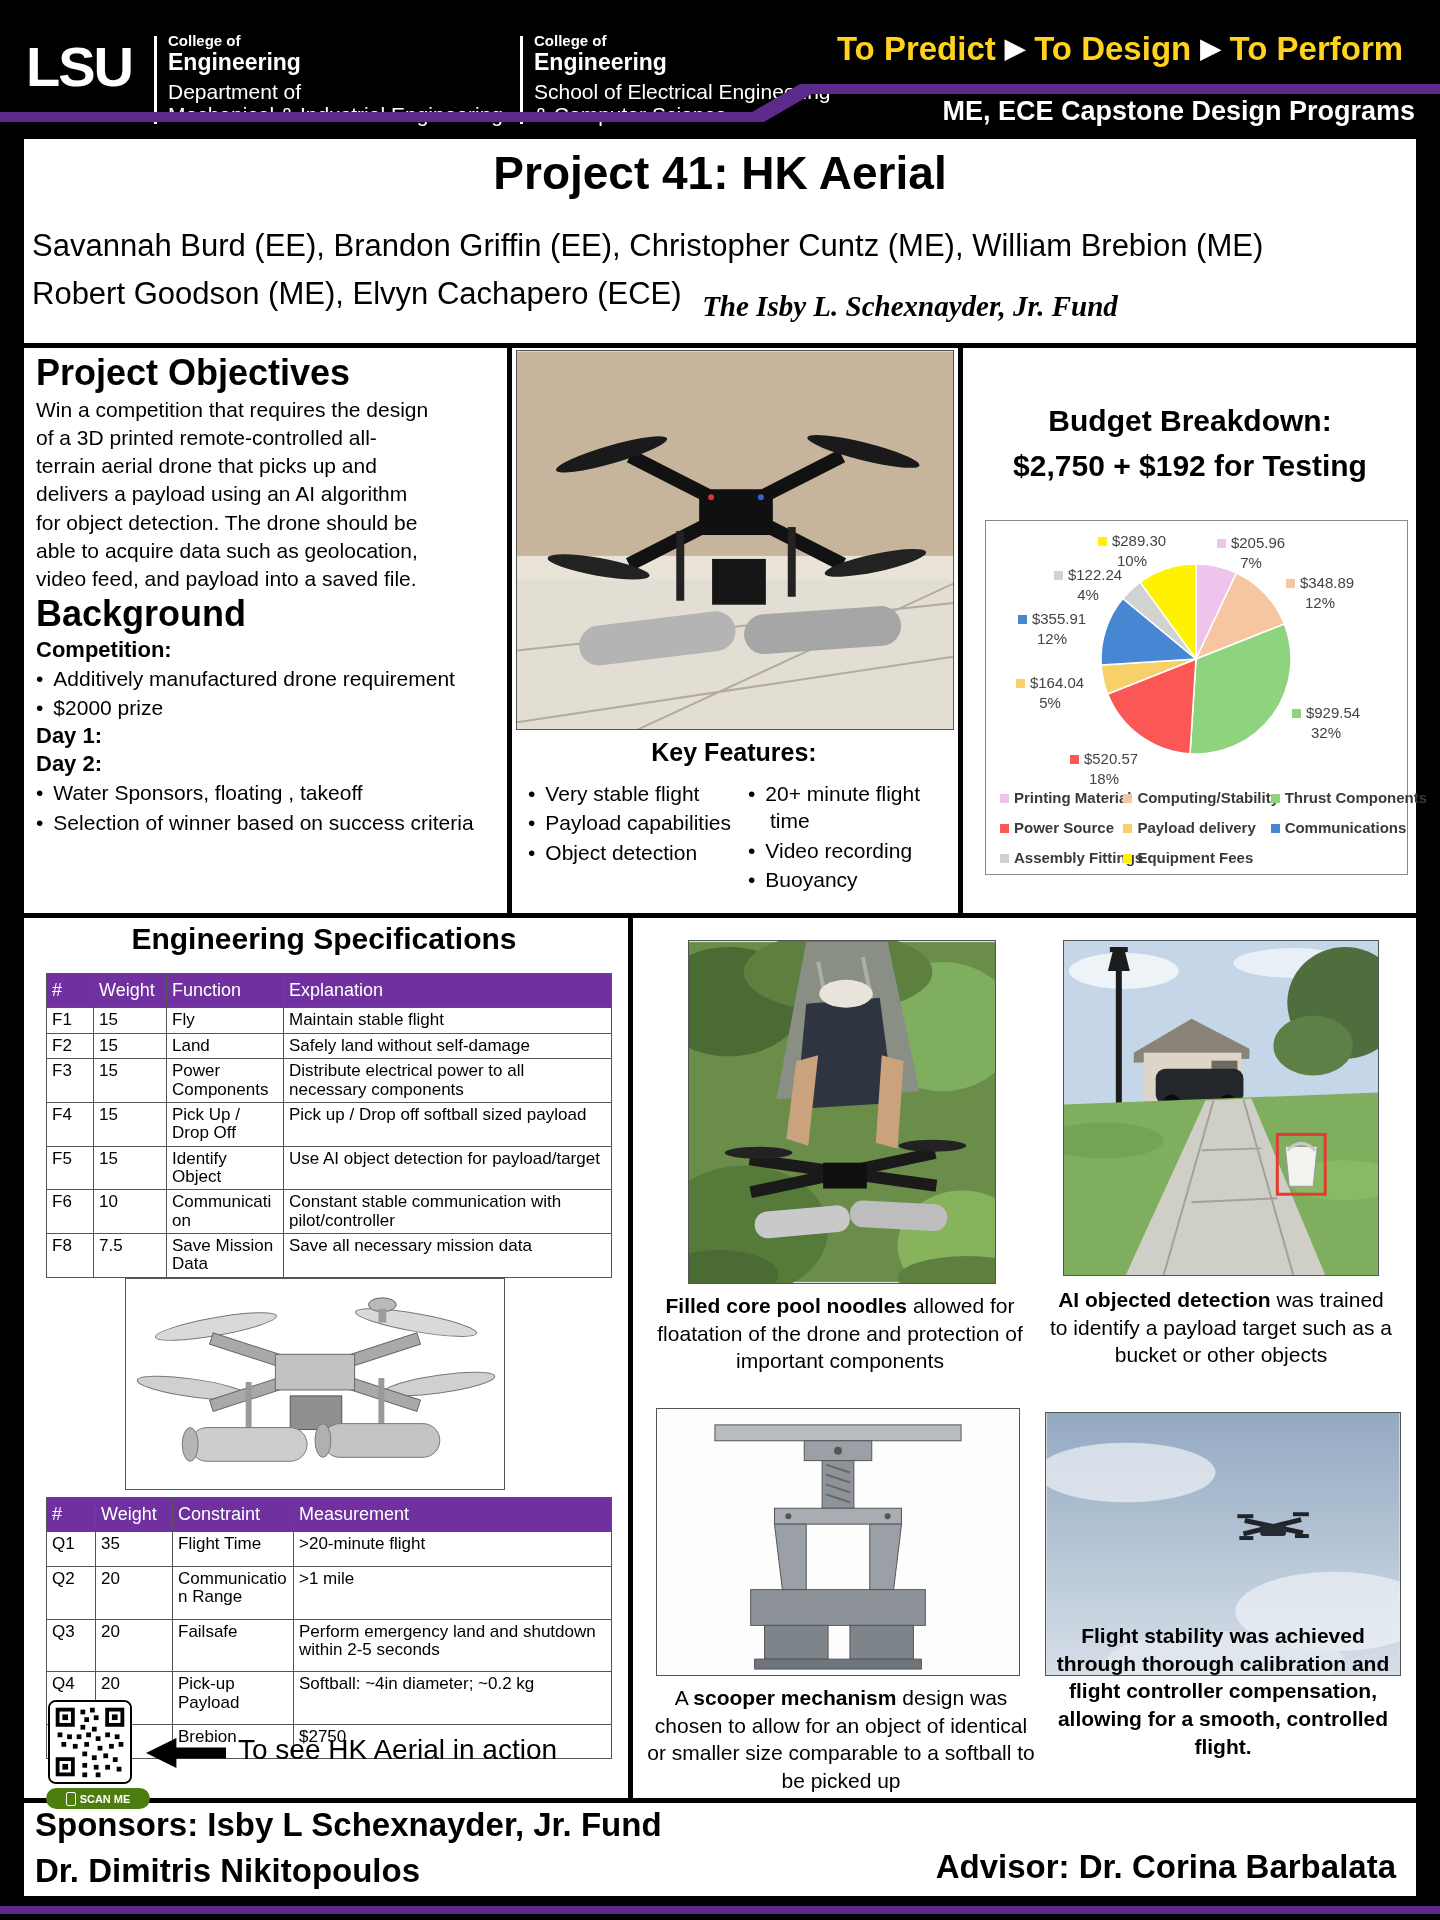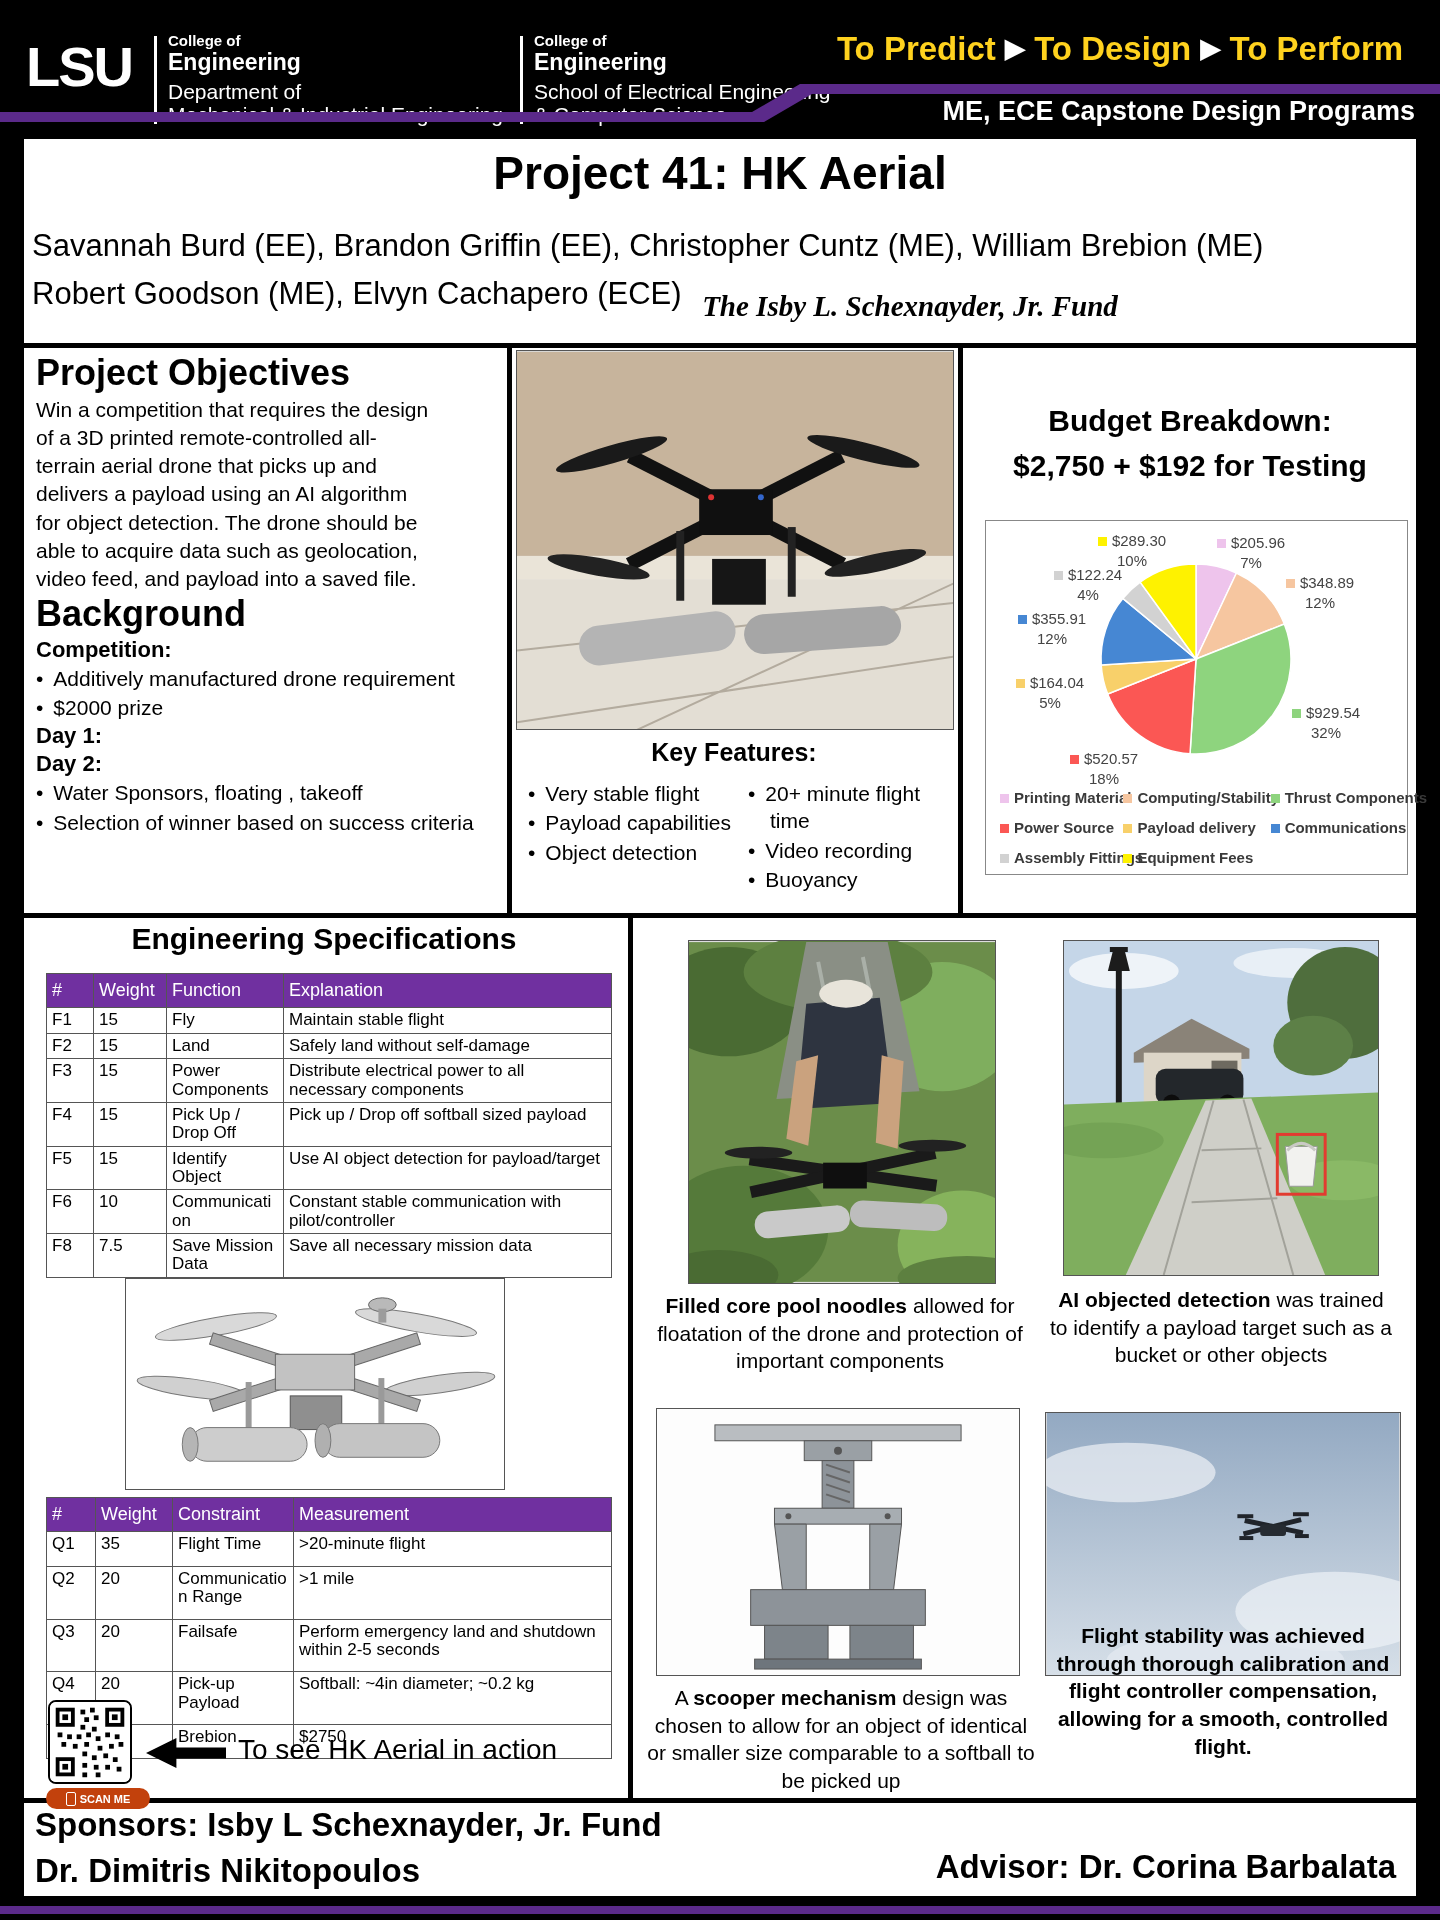--- a/index.html
+++ b/index.html
@@ -59,21 +59,21 @@
   #f-table td:nth-child(2),#f-table th:nth-child(2){width:62px;}
   #f-table td:nth-child(3),#f-table th:nth-child(3){width:106px;}
   #q-table{left:46px;top:1497px;width:566px;}
   #q-table td:nth-child(1),#q-table th:nth-child(1){width:38px;}
   #q-table td:nth-child(2),#q-table th:nth-child(2){width:66px;}
   #q-table td:nth-child(3),#q-table th:nth-child(3){width:110px;}
   #q-table td{padding-bottom:12px;}
   #cad-box{left:125px;top:1278px;width:380px;height:212px;}
   
   #qr{left:48px;top:1700px;width:84px;height:84px;}
-  #scanme{left:46px;top:1788px;width:104px;height:21px;background:#c2410c;border-radius:11px;color:#fff;
+  #scanme{left:46px;top:1788px;width:104px;height:21px;background:#4d7c0f;border-radius:11px;color:#fff;
           font-size:11px;font-weight:bold;display:flex;align-items:center;justify-content:center;gap:4px;}
   .phone-ic{display:inline-block;width:8px;height:12px;border:1.5px solid #fff;border-radius:2px;}
   #qr-arrow{left:146px;top:1738px;width:80px;height:30px;background:#000;
             clip-path:polygon(0 50%,38% 0,38% 32%,100% 32%,100% 68%,38% 68%,38% 100%);}
   .qr-caption{left:238px;top:1734px;font-size:28px;}
   
   #creek-photo{left:688px;top:940px;width:308px;height:344px;}
   #ai-photo{left:1063px;top:940px;width:316px;height:336px;}
   #scooper-cad{left:656px;top:1408px;width:364px;height:268px;}
   #flight-photo{left:1045px;top:1412px;width:356px;height:264px;}

